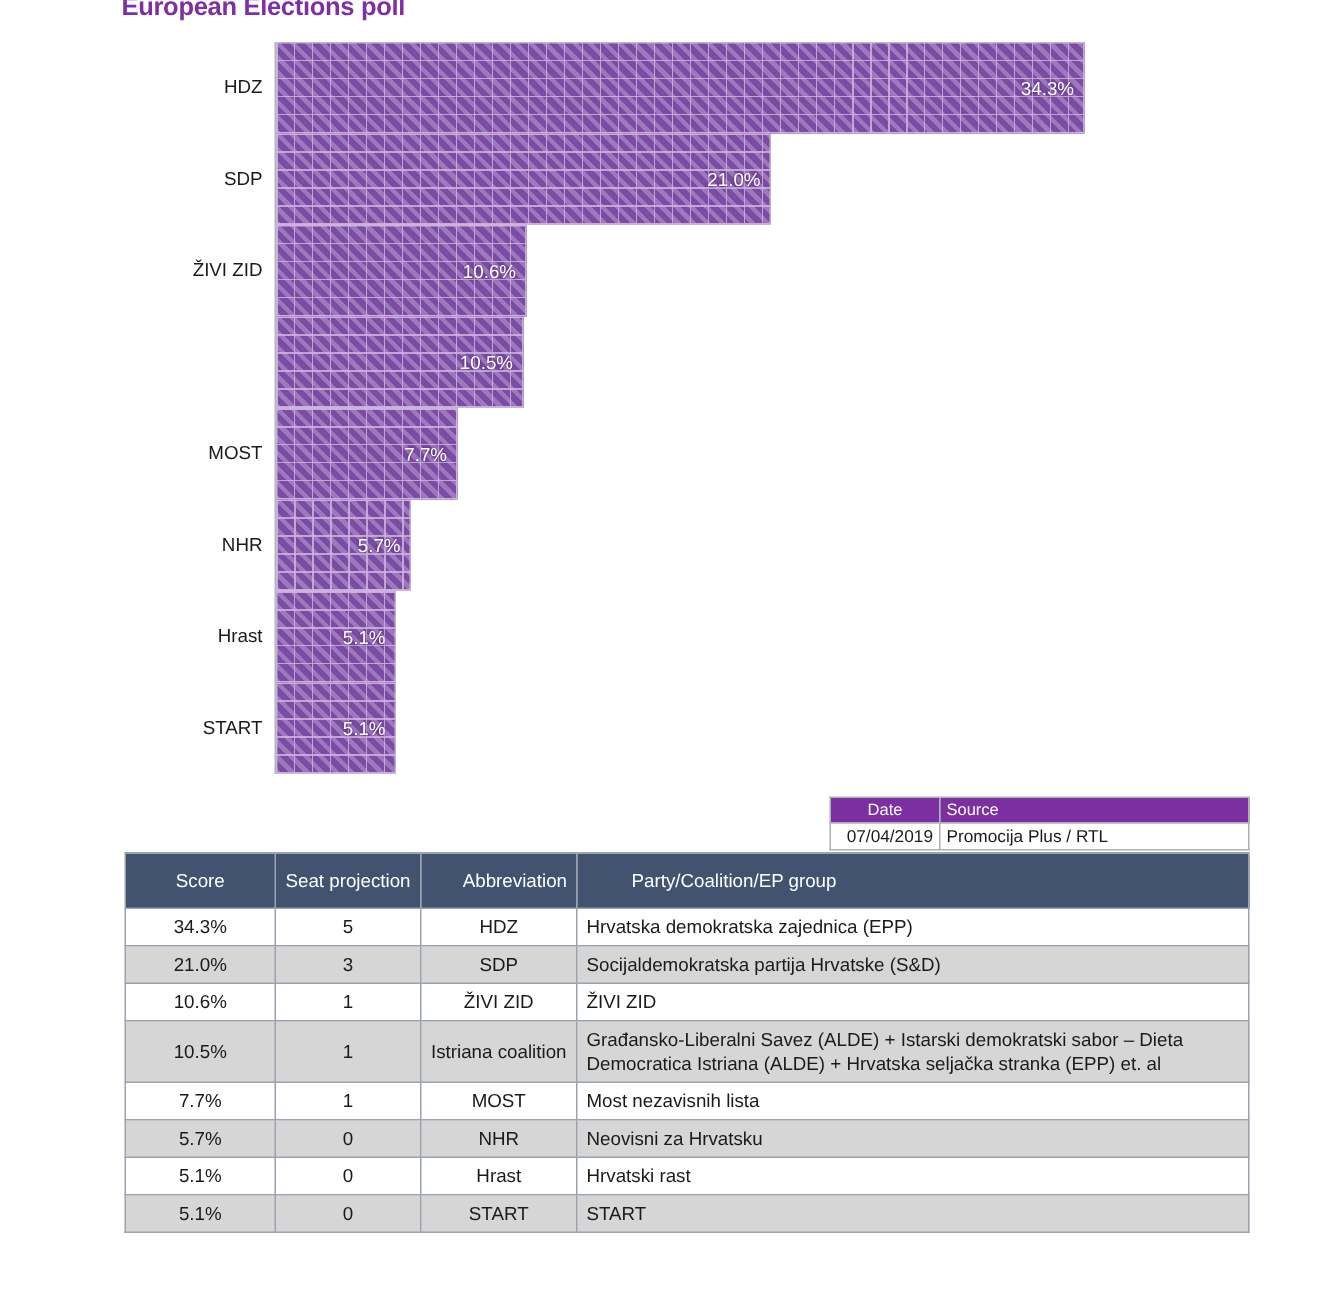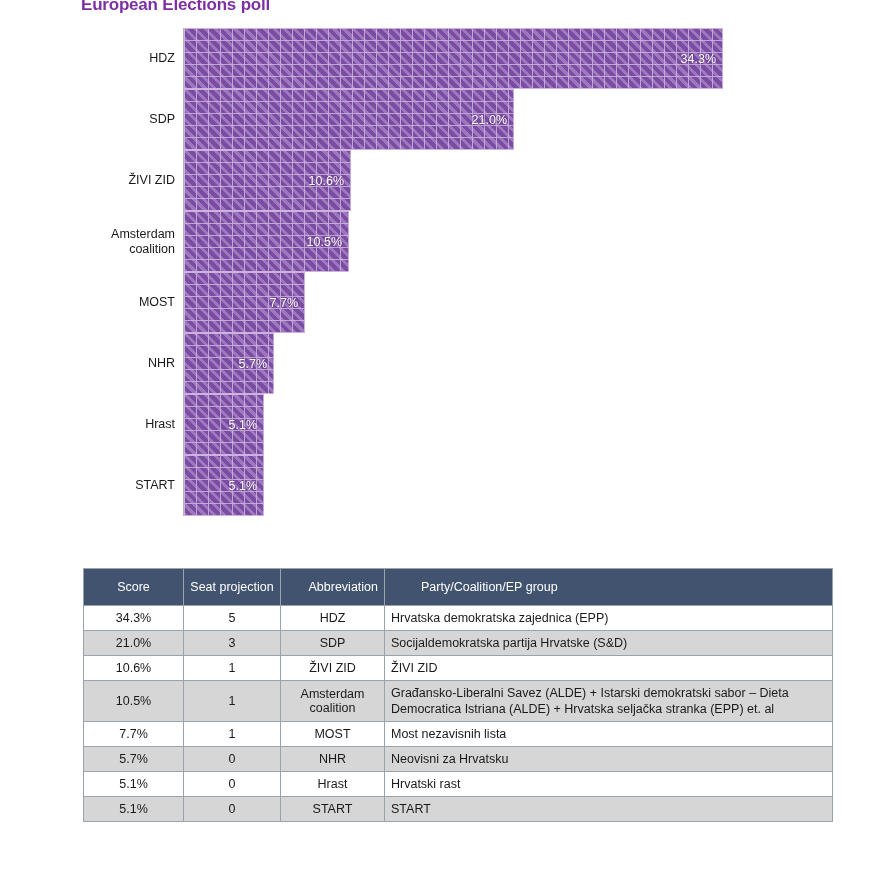--- a/index.html
+++ b/index.html
@@ -211,26 +211,20 @@
               <span>ŽIVI ZID</span>
             </div>
           </div>
           <div class="bar-outer" style="width: 167px;">
             <div class="bar-fill">
               <div class="bar-value">10.6%</div>
             </div>
           </div>
         </div>
         <div class="bar-row" style="top: 185px; width: 889px;">
-          <div class="bar-label">
-            <div>
-              <span>Amsterdam</span>
-              <span>coalition</span>
-            </div>
-          </div>
           <div class="bar-outer" style="width: 165px;">
             <div class="bar-fill">
               <div class="bar-value">10.5%</div>
             </div>
           </div>
         </div>
         <div class="bar-row" style="top: 246px; width: 889px;">
           <div class="bar-label">
             <div>
               <span>MOST</span>
@@ -274,20 +268,34 @@
           </div>
           <div class="bar-outer" style="width: 80px;">
             <div class="bar-fill">
               <div class="bar-value">5.1%</div>
             </div>
           </div>
         </div>
       </div>
   </div>
 
+  <table id="source-table">
+    <thead>
+      <tr>
+        <th class="th-date">Date</th>
+        <th class="th-source">Source</th>
+      </tr>
+    </thead>
+    <tbody>
+      <tr>
+        <td class="td-date">07/04/2019</td>
+        <td class="td-source">Promocija Plus / RTL</td>
+      </tr>
+    </tbody>
+  </table>
 
   <table id="results-table">
     <thead>
       <tr>
         <th class="col-score">Score</th>
         <th class="col-seats">Seat projection</th>
         <th class="col-abbr">Abbreviation</th>
         <th class="col-party">Party/Coalition/EP group</th>
       </tr>
     </thead>
@@ -306,21 +314,21 @@
         </tr>
         <tr class="row-odd">
           <td class="c-score">10.6%</td>
           <td class="c-seats">1</td>
           <td class="c-abbr">ŽIVI ZID</td>
           <td class="c-party">ŽIVI ZID</td>
         </tr>
         <tr class="row-even">
           <td class="c-score">10.5%</td>
           <td class="c-seats">1</td>
-          <td class="c-abbr">Amsterdam coalition</td>
+          <td class="c-abbr">Istriana coalition</td>
           <td class="c-party">Građansko-Liberalni Savez (ALDE) + Istarski demokratski sabor – Dieta Democratica Istriana (ALDE) + Hrvatska seljačka stranka (EPP) et. al</td>
         </tr>
         <tr class="row-odd">
           <td class="c-score">7.7%</td>
           <td class="c-seats">1</td>
           <td class="c-abbr">MOST</td>
           <td class="c-party">Most nezavisnih lista</td>
         </tr>
         <tr class="row-even">
           <td class="c-score">5.7%</td>

